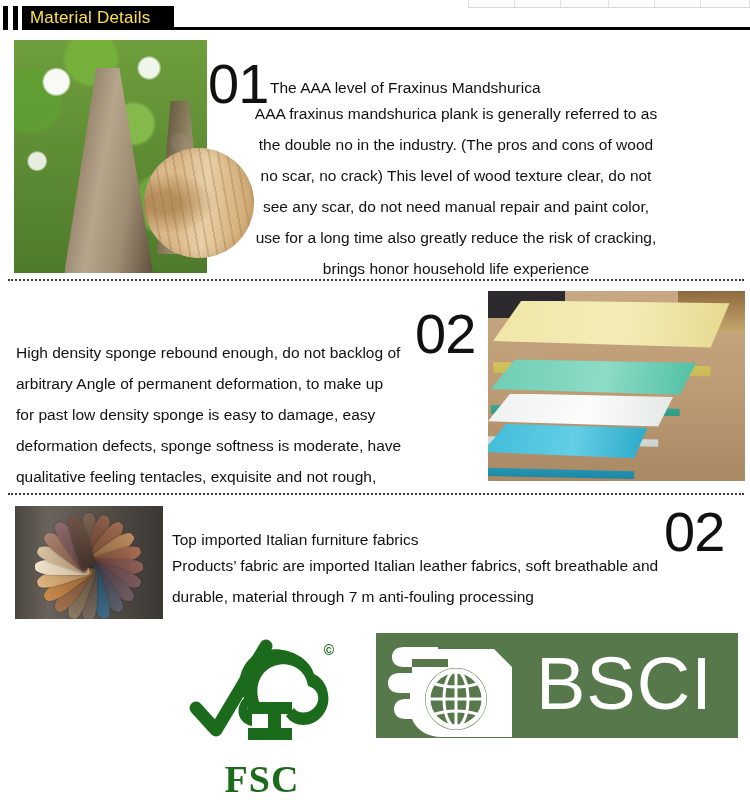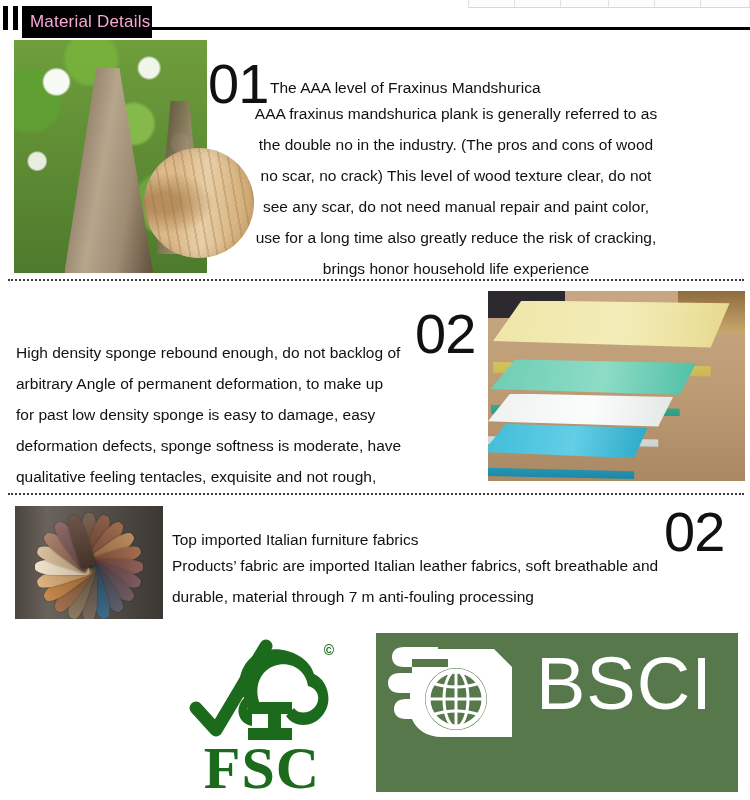--- a/index.html
+++ b/index.html
@@ -33,24 +33,24 @@
     left: 0; top: 6px; width: 750px; height: 24px;
   }
   .header .bar1, .header .bar2 {
     position: absolute; top: 0; width: 5px; height: 24px;
     background: #000;
   }
   .header .bar1 { left: 3px; }
   .header .bar2 { left: 13px; }
   .header .titlebox {
     position: absolute; left: 22px; top: 0;
-    height: 32px;
+    height: 24px;
     background: #000;
-    color: #f9a8d4;
-    padding: 0 2px 0 8px;
+    color: #fde047;
+    padding: 0 24px 0 8px;
     display: flex; align-items: center;
     font-size: 17px;
     letter-spacing: .2px;
     white-space: nowrap;
   }
   .header .rule {
     position: absolute; left: 22px; top: 21px; right: 0; height: 3px;
     background: #000;
   }
 
@@ -158,34 +158,34 @@
   }
 
   
   .cert-row { position: absolute; left: 0; top: 630px; width: 750px; height: 170px; }
 
   .fsc { position: absolute; left: 182px; top: 6px; width: 160px; height: 164px; }
   .fsc-text {
     position: absolute; left: 0; right: 0; bottom: 2px;
     text-align: center;
     font-family: "Liberation Serif", serif;
-    font-size: 60px;
+    font-size: 38px;
     font-weight: 700;
     color: #1c6b1c;
     letter-spacing: 1px;
     line-height: 1;
   }
   .fsc-copy {
     position: absolute; right: 8px; top: 6px;
     font-size: 14px; color: #1c6b1c; font-weight: 700;
   }
 
   .bsci {
     position: absolute; left: 376px; top: 3px;
-    width: 362px; height: 159px;
+    width: 362px; height: 105px;
     background: #56784a;
   }
   .bsci-word {
     position: absolute; left: 160px; top: 14px;
     font-family: "Liberation Sans", sans-serif;
     font-size: 74px;
     font-weight: 400;
     color: #ffffff;
     letter-spacing: 1px;
     line-height: 1;

